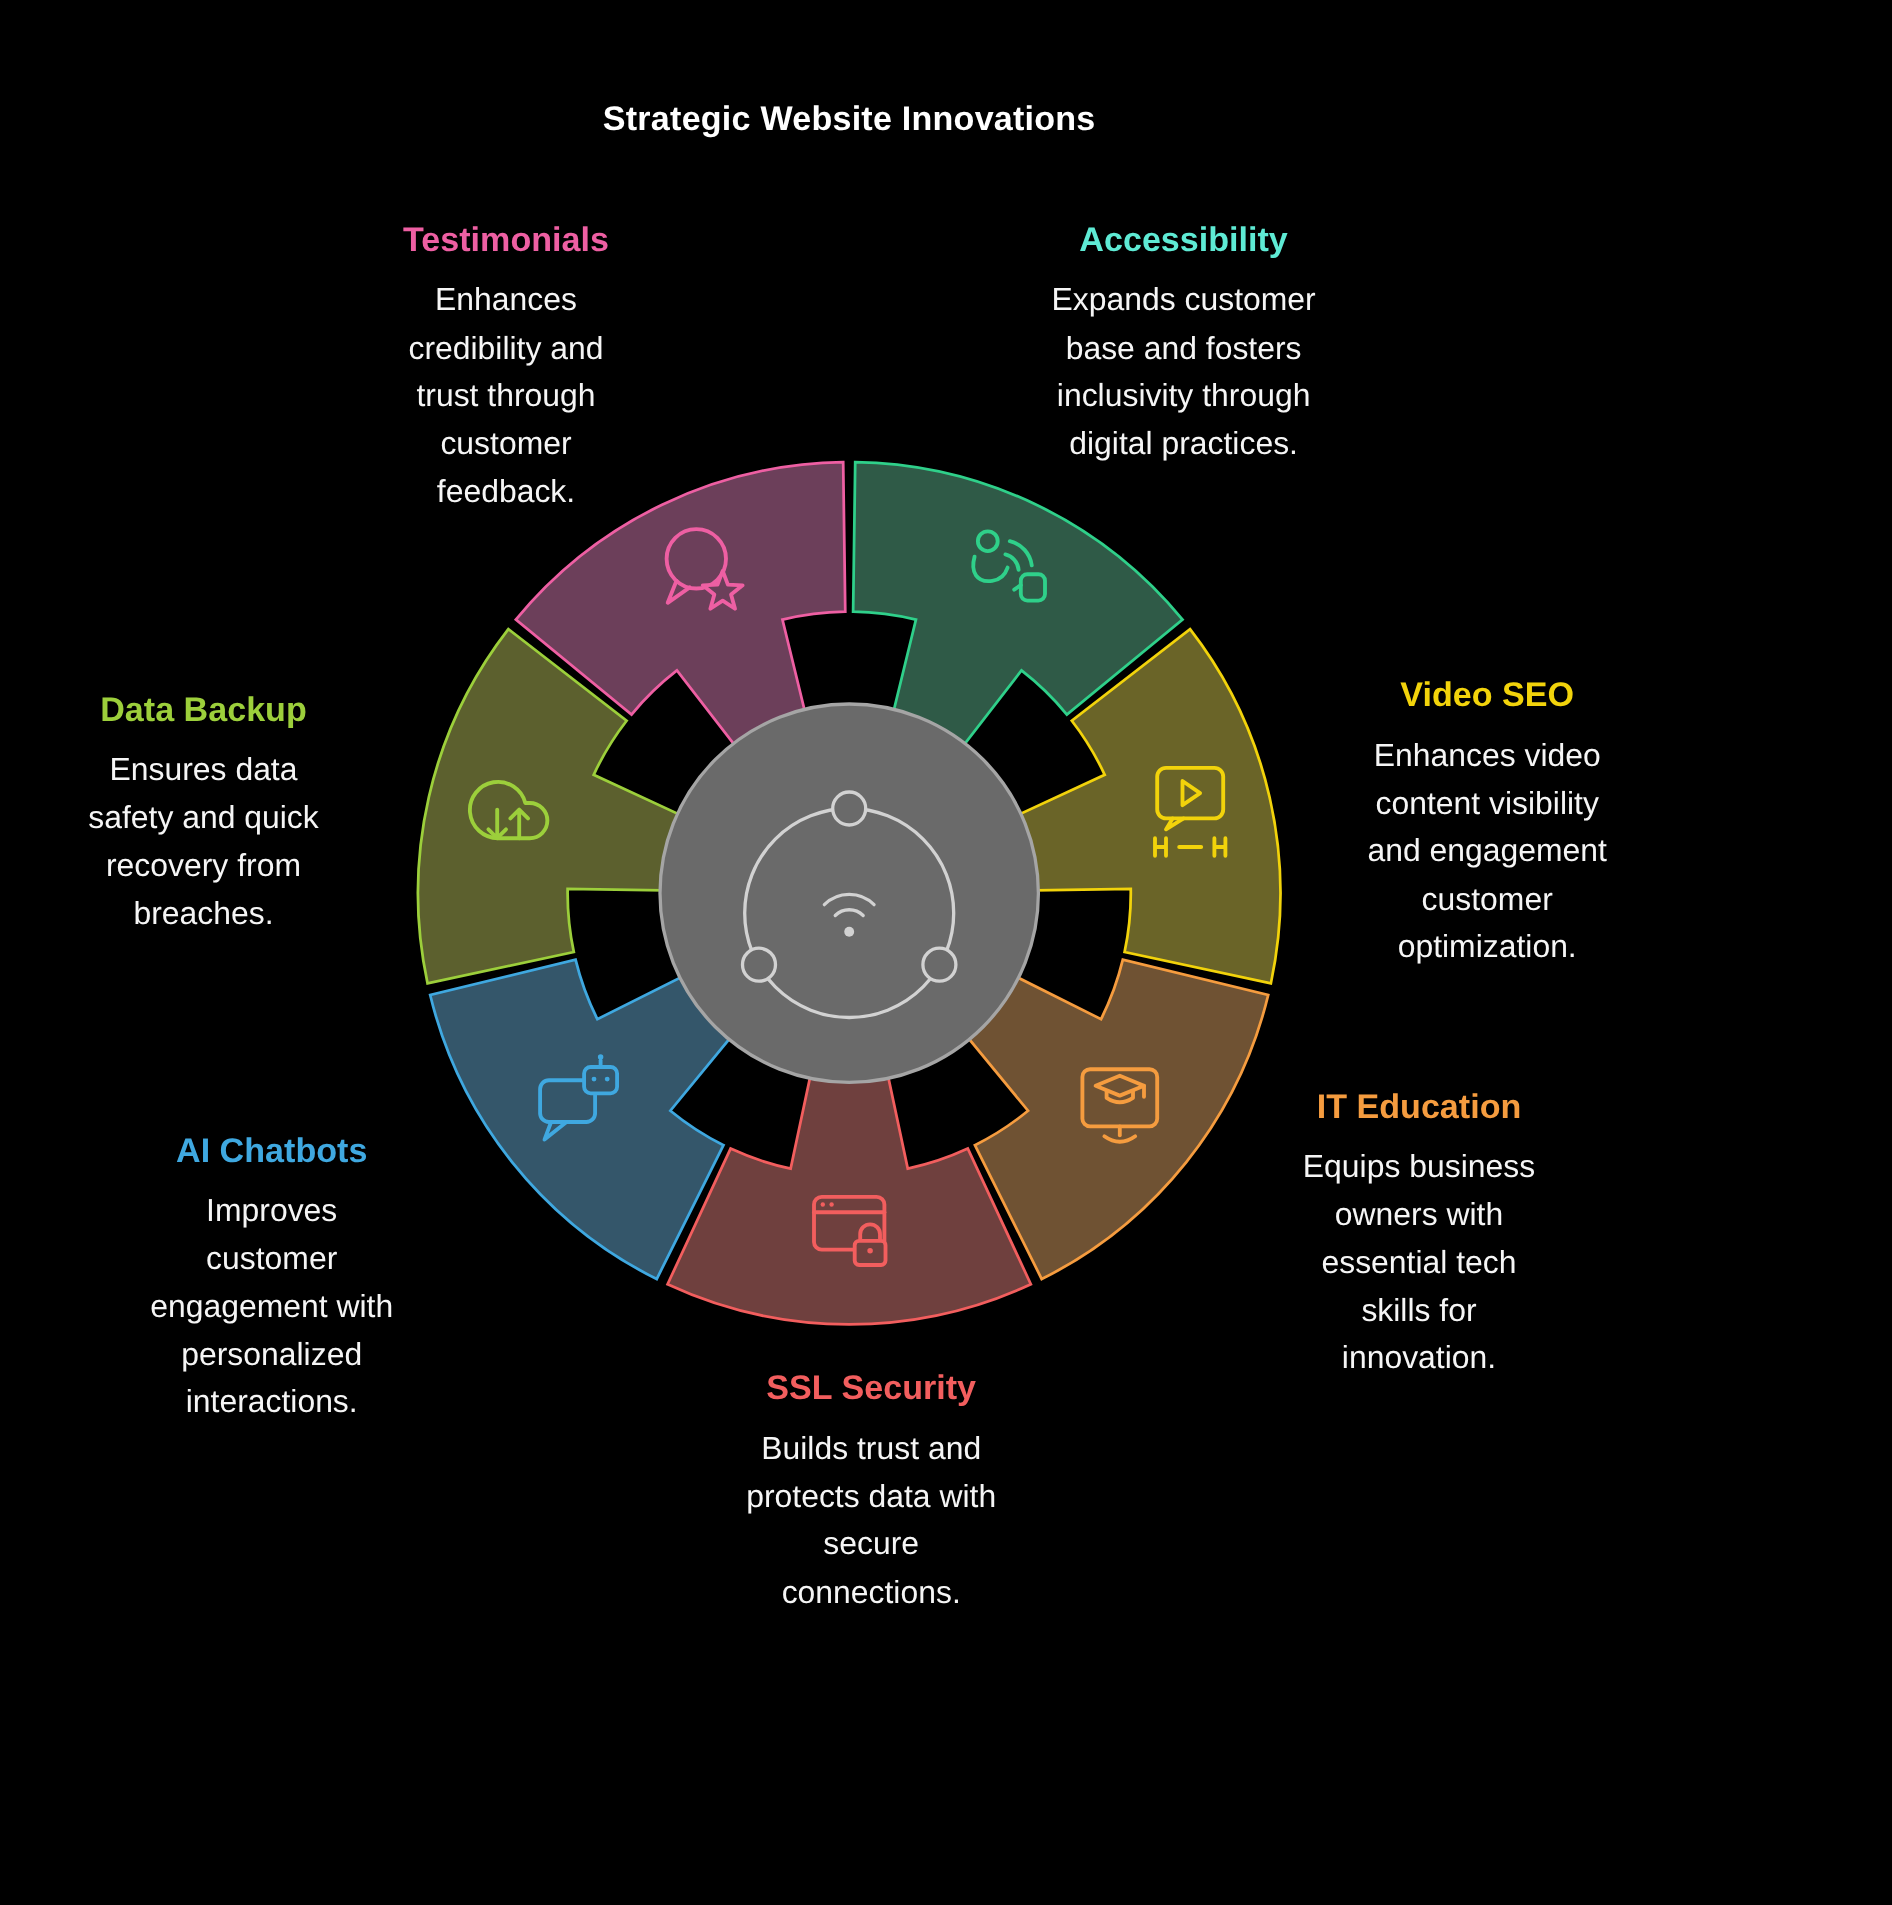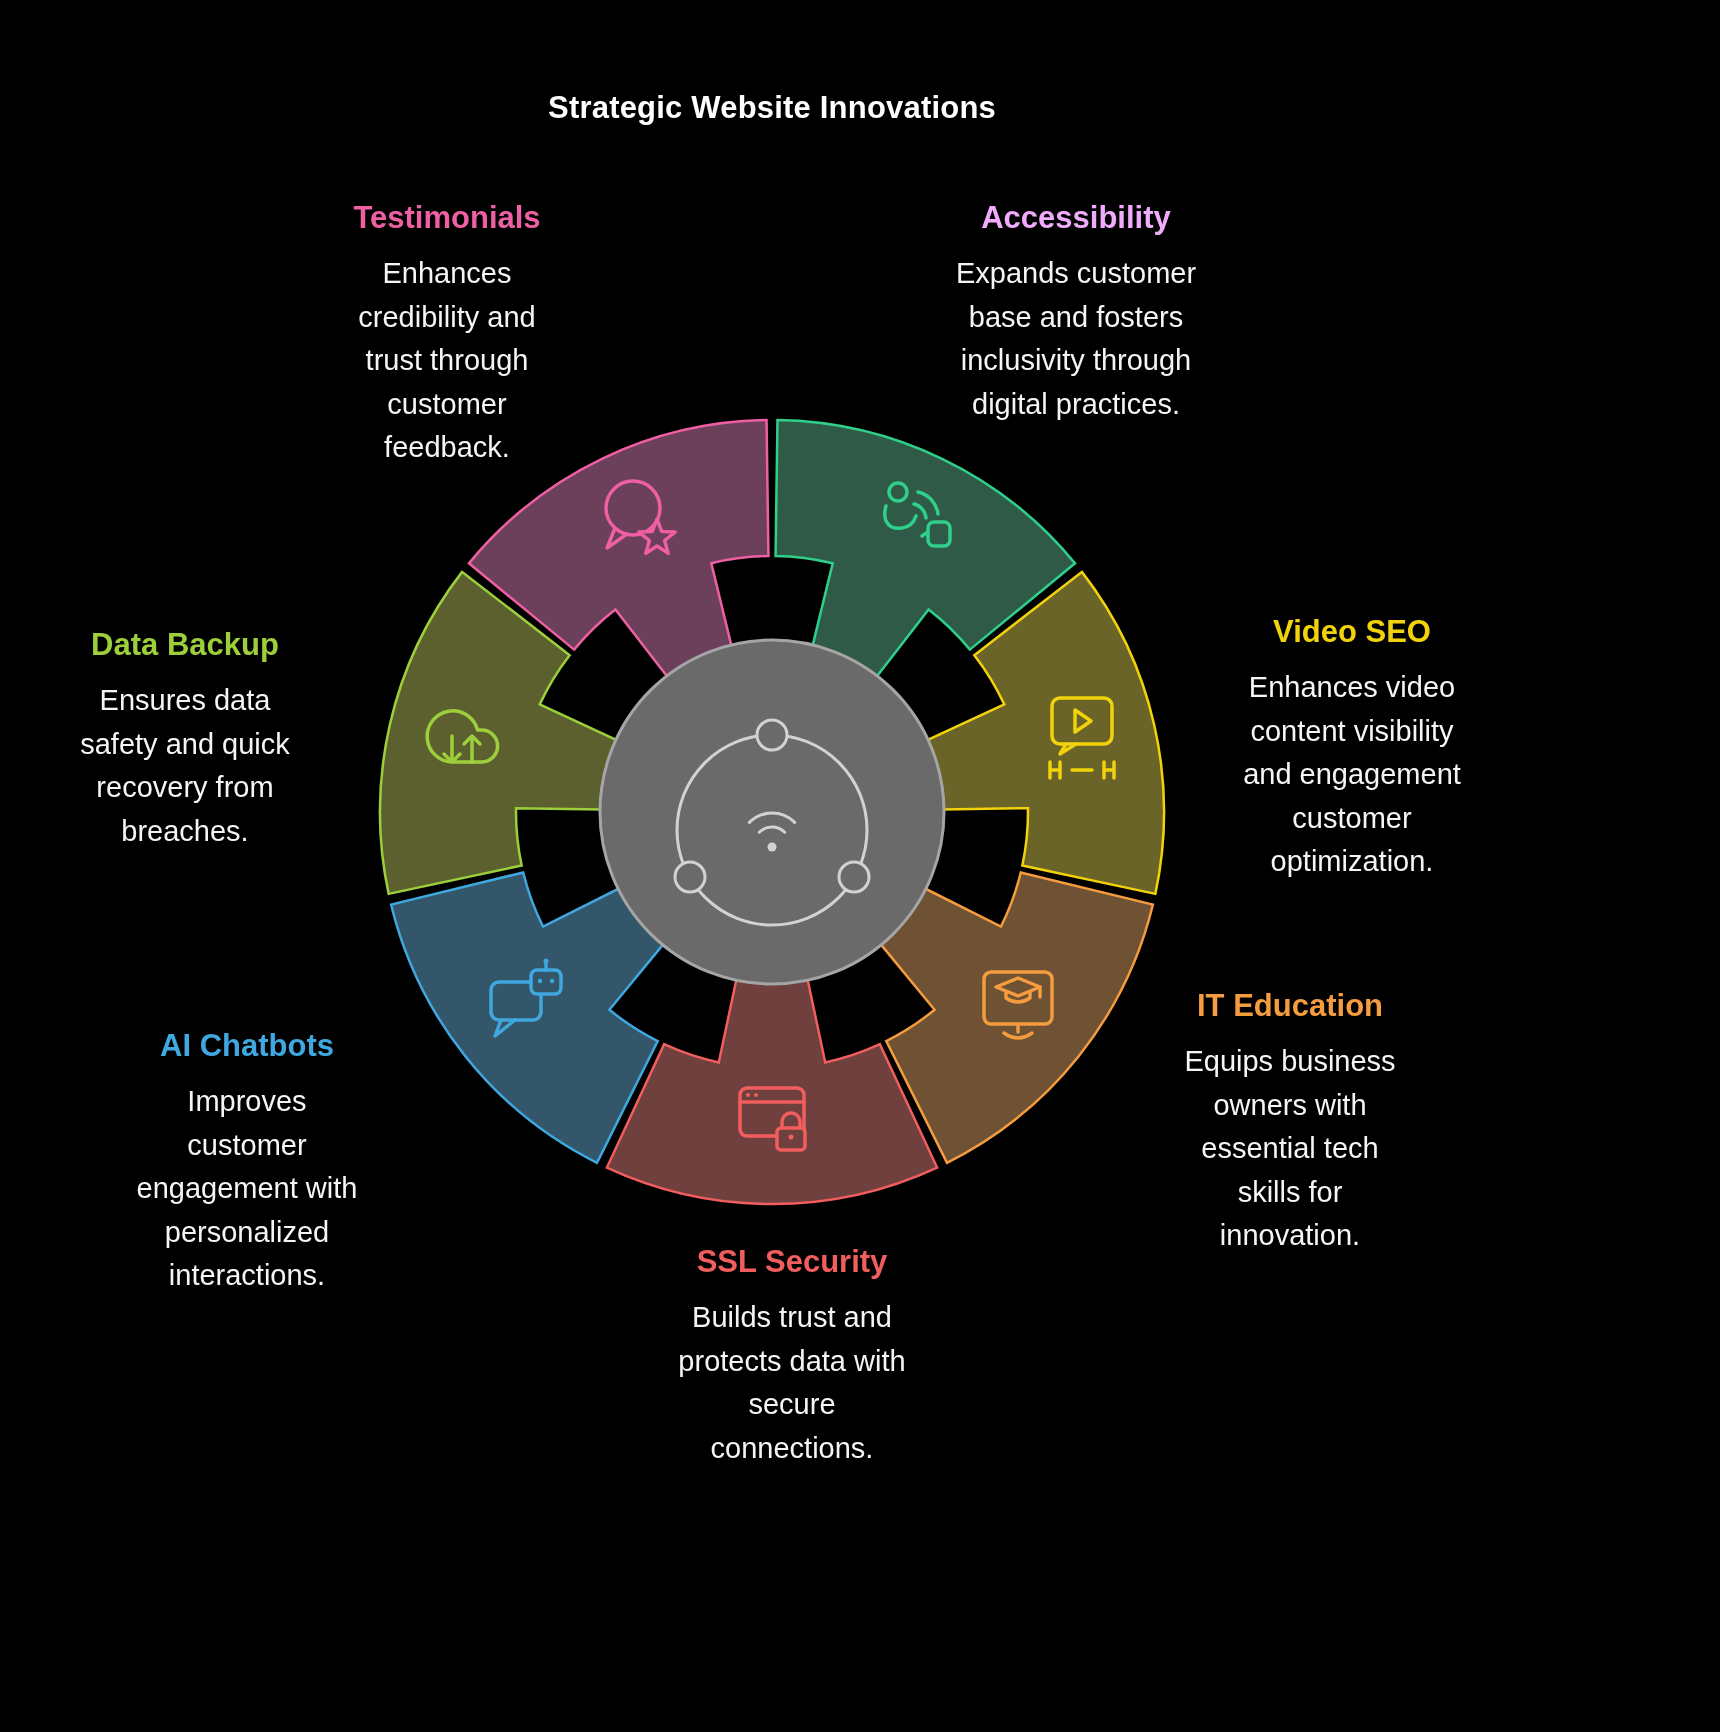--- a/index.html
+++ b/index.html
@@ -120,31 +120,31 @@
       <path d="M 10,22 v -26 M 2,4 l 8 -8 l 8 8"></path>
     </g>
 
     <g transform="translate(637,522)" fill="none" stroke-width="3.5" stroke-linecap="round" stroke-linejoin="round" style="stroke: rgb(238, 95, 163);">
       <circle cx="-4" cy="-14" r="27"></circle>
       <path d="M -22,6 L -30,26 L -10,12"></path>
       <polygon points="20,-3 24.7,9.5 38.1,10.1 27.6,18.5 31.2,31.4 20,24 8.8,31.4 12.4,18.5 1.9,10.1 15.3,9.5" style="fill: rgb(108, 63, 90);"></polygon>
     </g>
   </svg>
 
-  <div class="label" style="left:297px; top:200px; width:300px;">
+  <div class="label" style="left:310px; top:200px; width:300px;">
     <div class="label-title" style="color: rgb(238, 95, 163);">Testimonials</div>
     <div class="label-desc">Enhances
 credibility and
 trust through
 customer
 feedback.</div>
   </div>
 
   <div class="label" style="left:880px; top:200px; width:392px;">
-    <div class="label-title" style="color: #f0abfc;">Accessibility</div>
+    <div class="label-title" style="color: #5eead4;">Accessibility</div>
     <div class="label-desc">Expands customer
 base and fosters
 inclusivity through
 digital practices.</div>
   </div>
 
   <div class="label" style="left:1200px; top:614px; width:304px;">
     <div class="label-title" style="color: rgb(242, 211, 11);">Video SEO</div>
     <div class="label-desc">Enhances video
 content visibility

